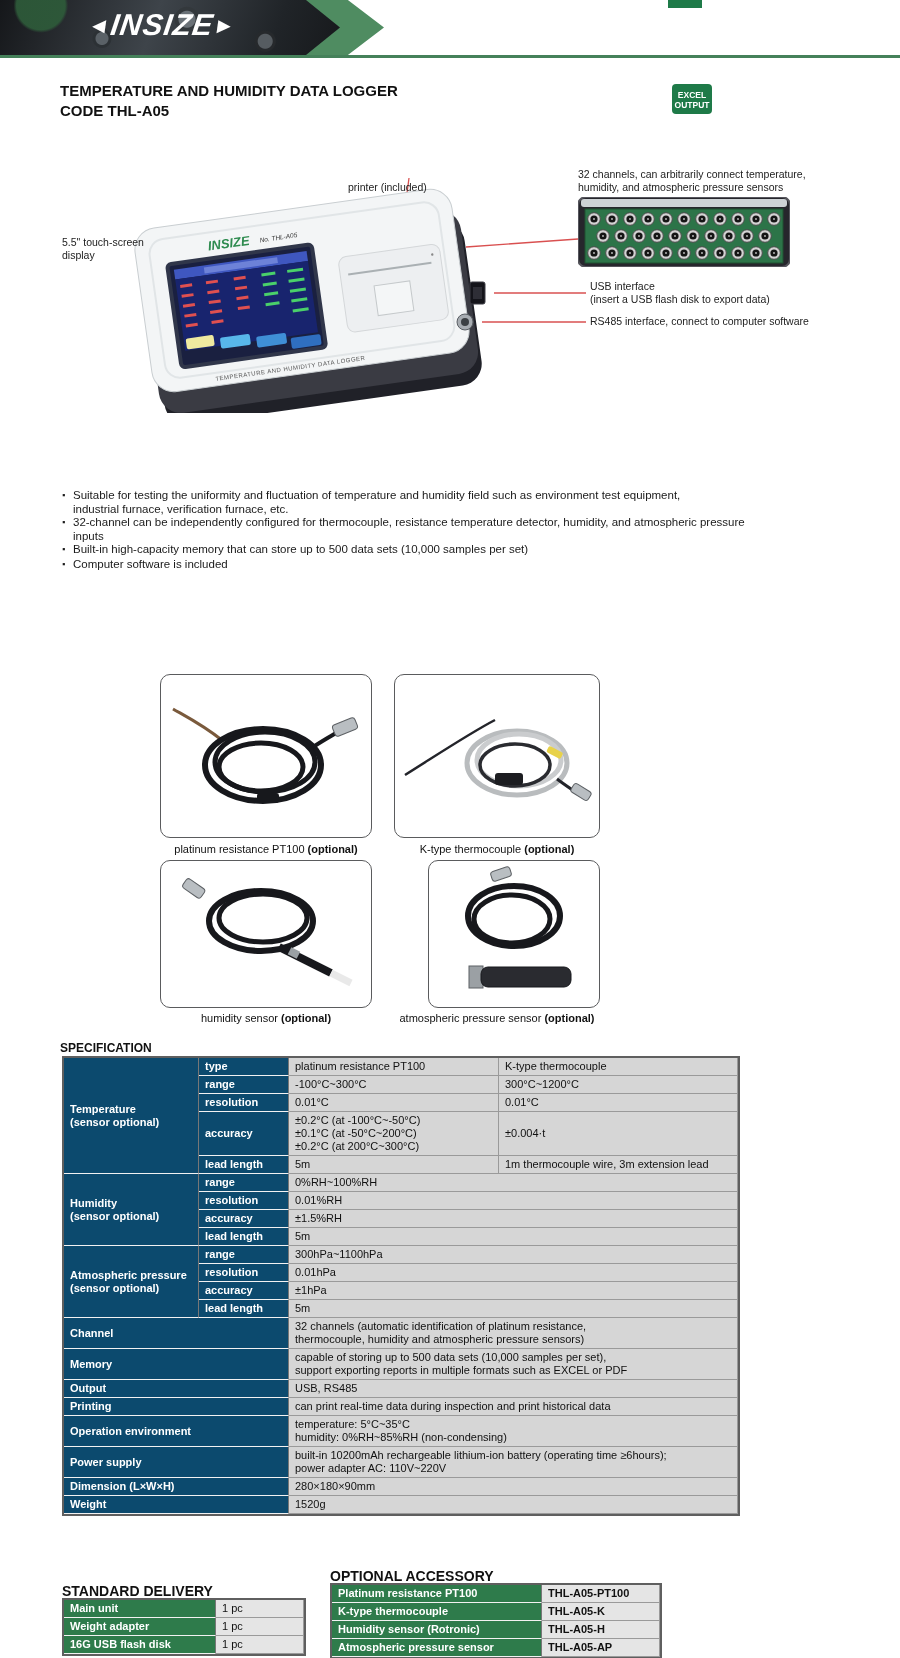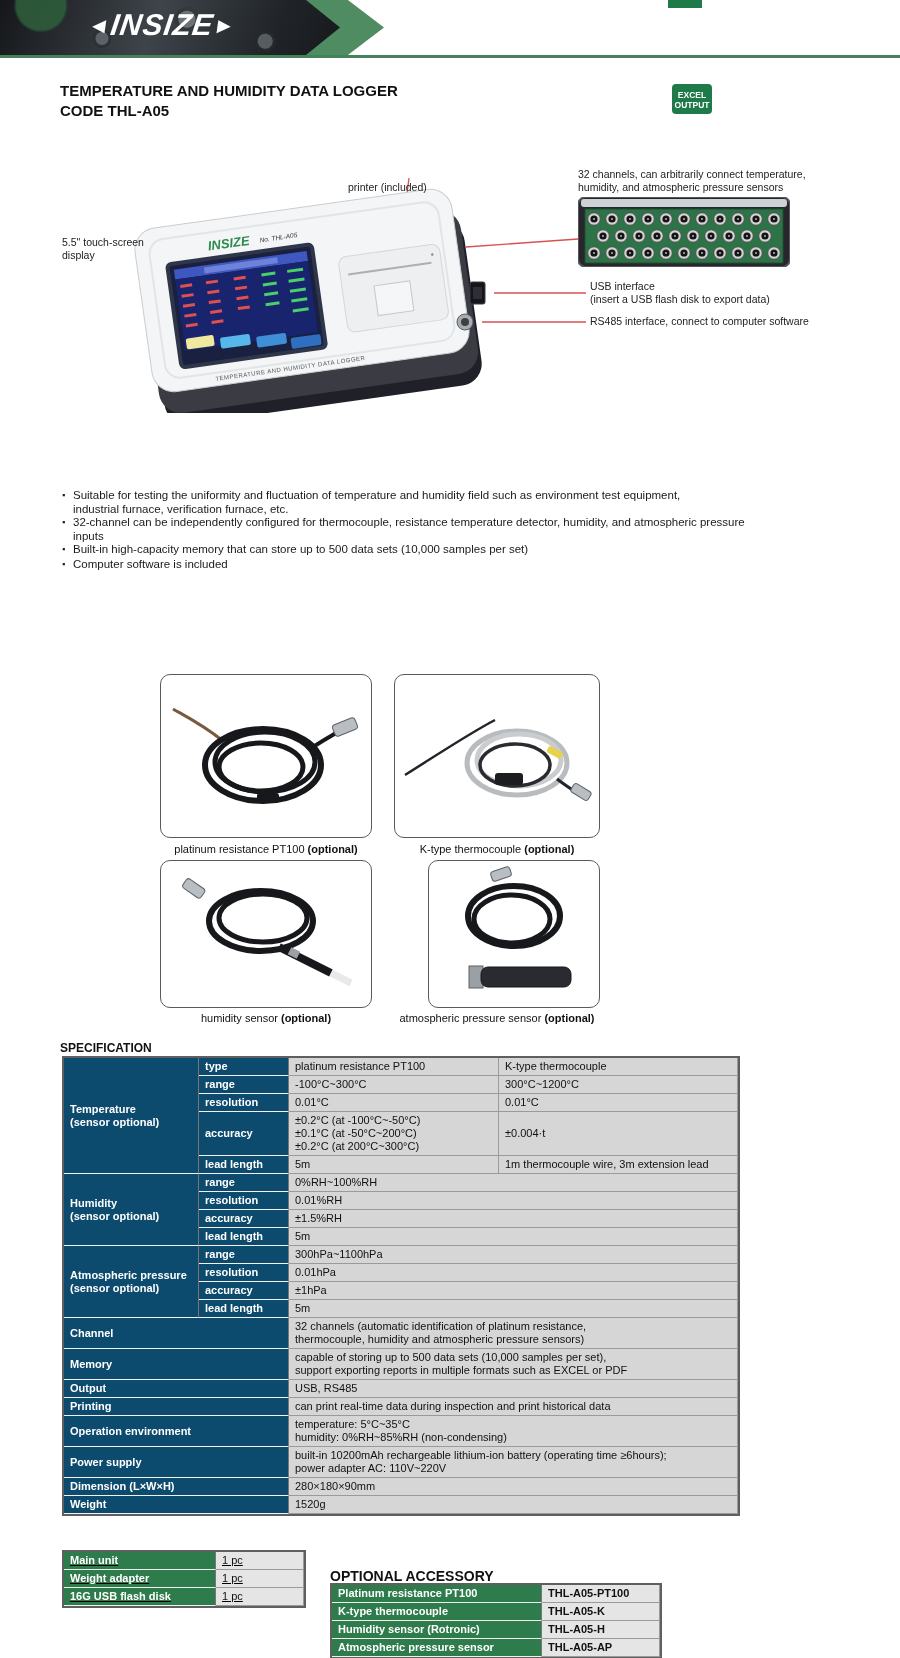--- a/index.html
+++ b/index.html
@@ -420,21 +420,21 @@
           <td class="code">THL-A05-H</td>
         </tr>
     <tr>
           <td class="g">Atmospheric pressure sensor</td>
           <td class="code">THL-A05-AP</td>
         </tr>
   </tbody>
     </table>
 
   <div class="mini-head" style="left:62px;top:1583px;">STANDARD DELIVERY</div>
-  <table class="mini" style="left:62px;top:1550px;width:240px;text-decoration:underline;">
+  <table class="mini" style="left:62px;top:1598px;width:240px;">
     <colgroup>
         <col style="width:152px">
         <col style="width:88px">
       </colgroup>
     <tbody>
         <tr>
           <td class="g">Main unit</td>
           <td>1 pc</td>
         </tr>
     <tr>

